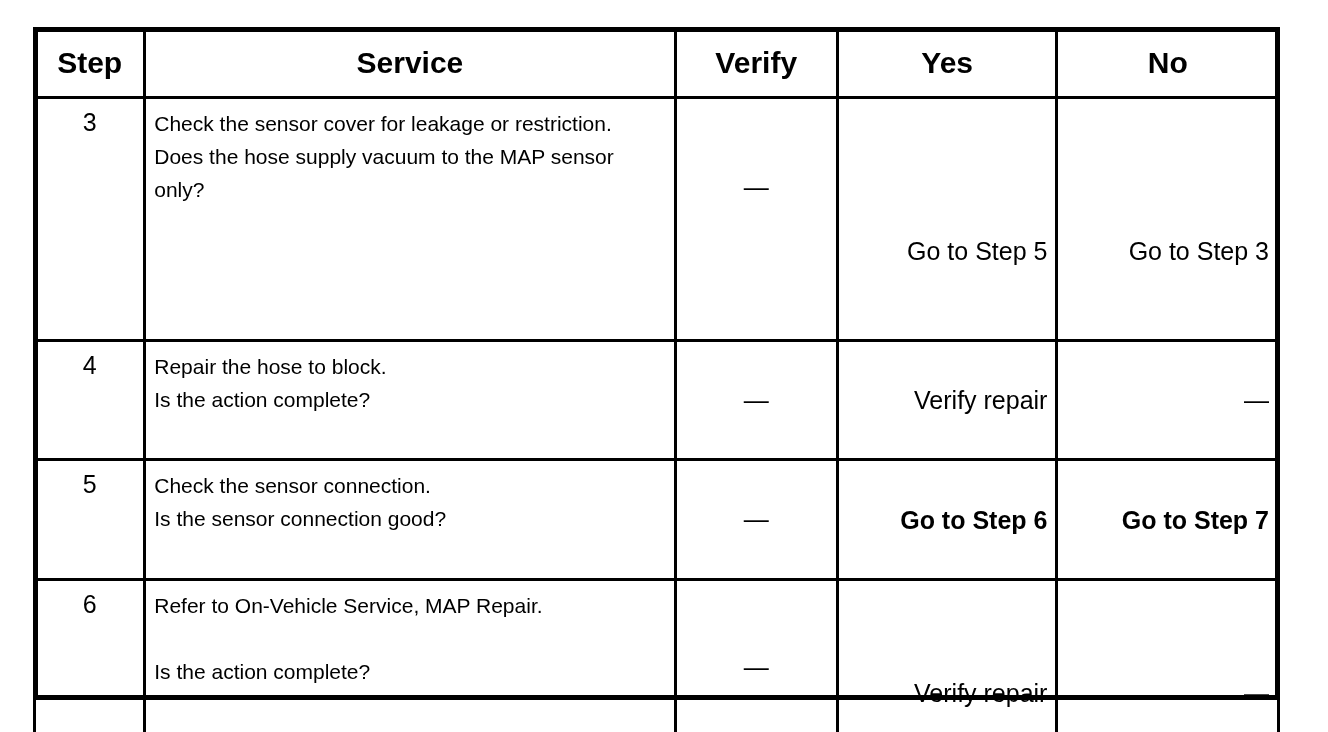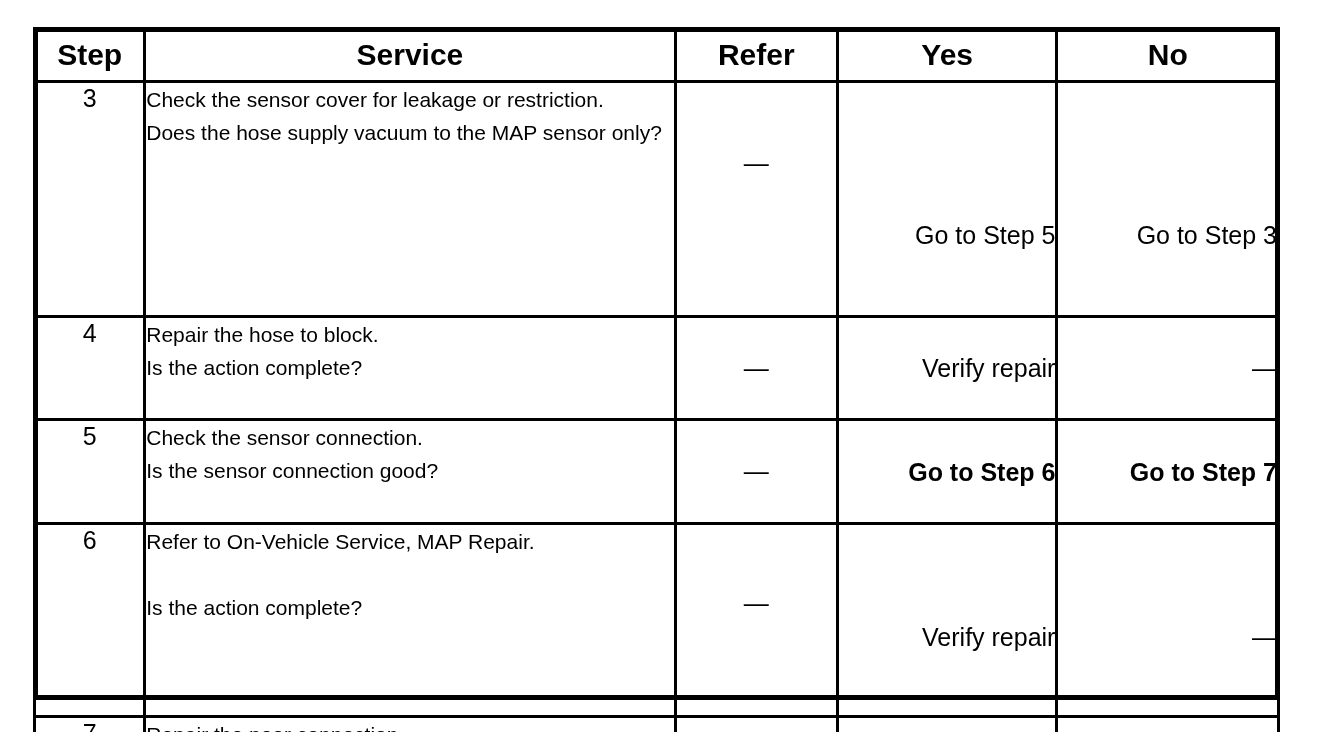--- a/index.html
+++ b/index.html
@@ -28,21 +28,21 @@
     top: 27px;
     width: 1247px;
     border-collapse: collapse;
     table-layout: fixed;
     background: #ffffff;
   }
 
   .diag-table td,
   .diag-table th {
     border: 3px solid #000000;
-    padding: 0;
+    padding: 8px;
     vertical-align: top;
     background: #ffffff;
   }
 
   
   .diag-table {
     outline: none;
   }
   .frame-wrap {
     position: absolute;
@@ -133,21 +133,21 @@
       <col class="col-step">
       <col class="col-action">
       <col class="col-values">
       <col class="col-yes">
       <col class="col-no">
     </colgroup>
     <thead>
       <tr class="hdr-row">
         <th>Step</th>
         <th>Service</th>
-        <th>Refer</th>
+        <th>Verify</th>
         <th>Yes</th>
         <th>No</th>
       </tr>
     </thead>
     <tbody>
       <tr class="r3">
         <td class="cell-step">3</td>
         <td class="cell-action">Check the sensor cover for leakage or restriction.
 Does the hose supply vacuum to the MAP sensor only?</td>
         <td class="cell-values">—</td>

